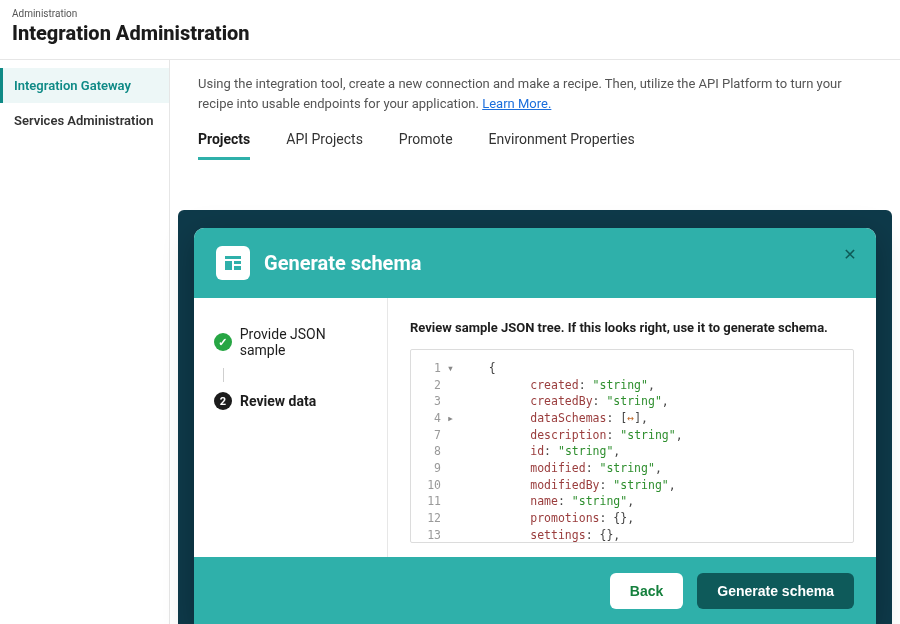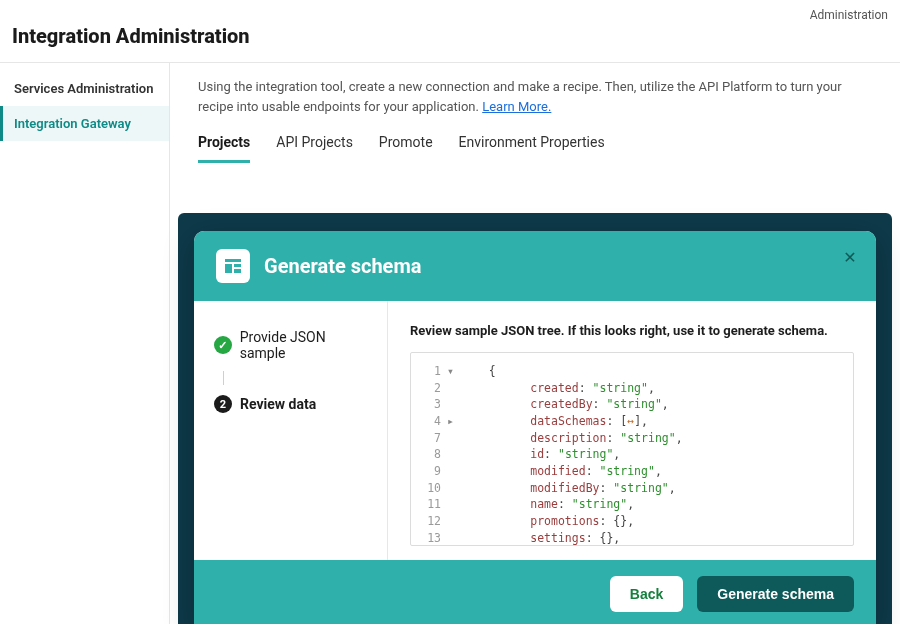--- a/index.html
+++ b/index.html
@@ -6,41 +6,41 @@
   body {
     font-family: -apple-system, BlinkMacSystemFont, "Segoe UI", Roboto, sans-serif;
     font-size: 14px;
     color: #1d1d1d;
     background: #fff;
     width: 900px;
     height: 624px;
     overflow: hidden;
   }
   .header { padding: 8px 12px 14px; }
-  .breadcrumb { font-size: 12px; color: #555; margin-bottom: 2px; text-align: right; }
+  .breadcrumb { font-size: 10px; color: #555; margin-bottom: 2px; }
   .page-title { font-size: 20px; font-weight: 800; color: #1b1b1b; }
   .layout { display: flex; height: calc(100% - 58px); border-top: 1px solid #e6e6e6; }
   .sidebar { width: 170px; border-right: 1px solid #e6e6e6; padding-top: 8px; }
   .sidebar-item {
     padding: 10px 14px;
     font-size: 13px;
     font-weight: 600;
     color: #333;
     cursor: pointer;
   }
   .sidebar-item.active {
     background: #edf7f7;
     color: #0f8a86;
     border-left: 3px solid #0f8a86;
     padding-left: 11px;
   }
   .content { flex: 1; padding: 14px 28px 0 28px; position: relative; }
   .intro { font-size: 13px; color: #555; line-height: 1.5; margin-bottom: 12px; }
   .intro a { color: #1b6edc; text-decoration: underline; cursor: pointer; }
-  .tabs { display: flex; gap: 26px; font-size: 14px; color: #333; }
+  .tabs { display: flex; gap: 36px; font-size: 14px; color: #333; }
   .tabs .tab { padding: 6px 0 10px; cursor: pointer; }
   .tabs .tab.active {
     font-weight: 700;
     color: #1a1a1a;
     border-bottom: 3px solid #2fb0aa;
   }
   .modal-backdrop {
     position: absolute;
     left: 8px; right: 8px; top: 150px; bottom: 0;
     background: #0e3a4a;
@@ -136,22 +136,22 @@
 </head>
 <body>
 
 <div class="header">
   <div class="breadcrumb">Administration</div>
   <div class="page-title">Integration Administration</div>
 </div>
 
 <div class="layout">
   <div class="sidebar" id="sidebar">
+      <div class="sidebar-item active">Integration Gateway</div>
       <div class="sidebar-item">Services Administration</div>
-      <div class="sidebar-item active">Integration Gateway</div>
     </div>
 
   <div class="content">
     <div class="intro">
       <span>Using the integration tool, create a new connection and make a recipe. Then, utilize the API Platform to turn your recipe into usable endpoints for your application.  </span>
       <a>Learn More.</a>
     </div>
     <div class="tabs" id="tabs">
         <div class="tab active">Projects</div>
         <div class="tab">API  Projects</div>

